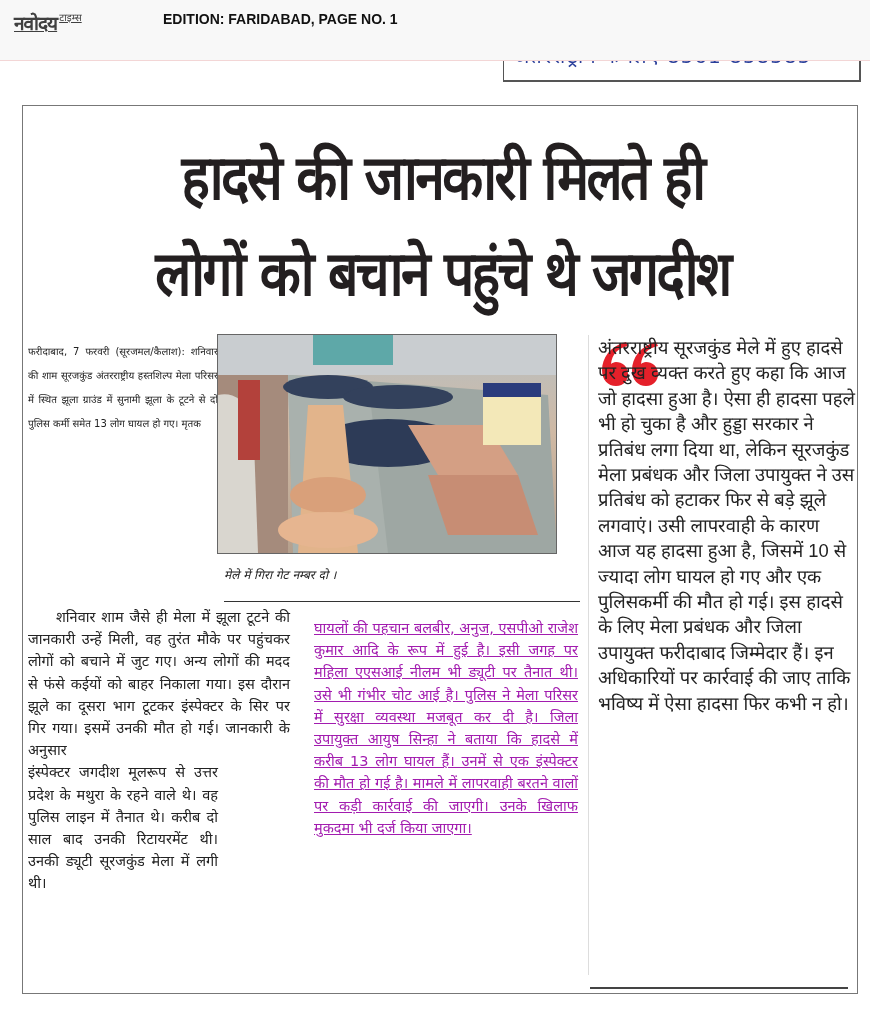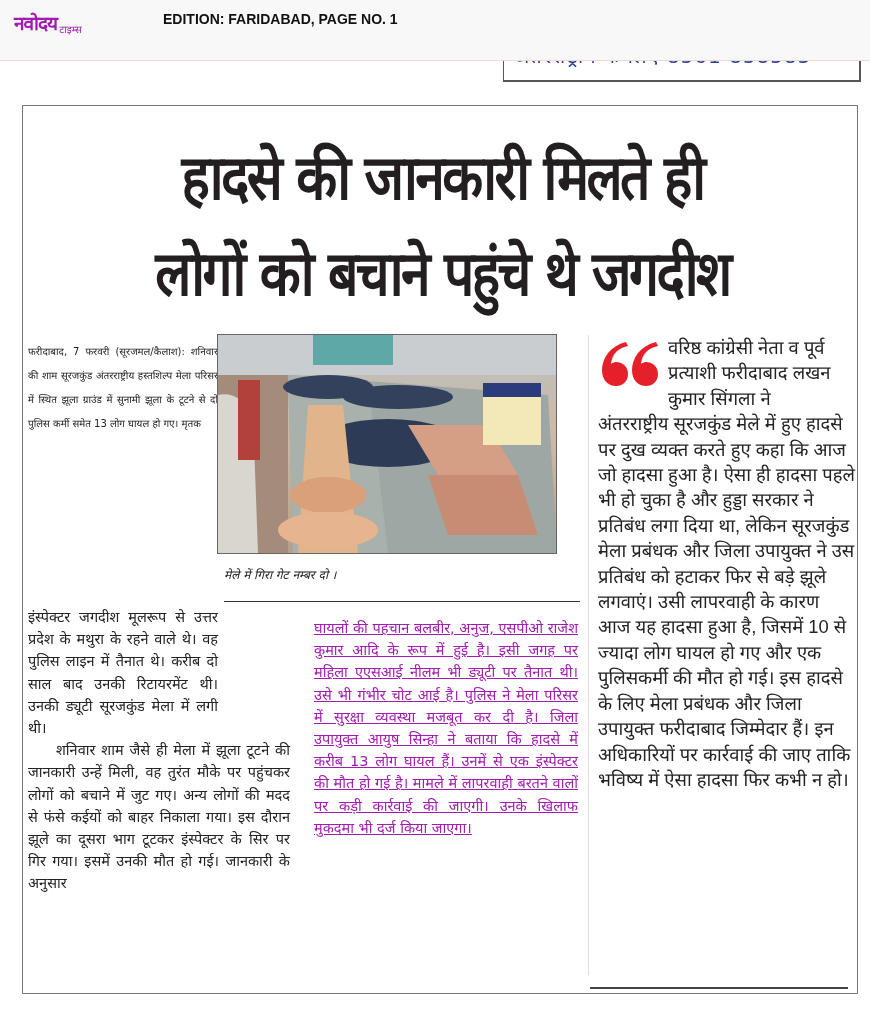--- a/index.html
+++ b/index.html
@@ -1,18 +1,18 @@
 <!DOCTYPE html>
 <html><head>
 <meta charset="utf-8">
 <style>
   html, body { margin:0; padding:0; }
   body { width:870px; height:1020px; background:#ffffff; position:relative; overflow:hidden; font-family:"DejaVu Sans", sans-serif; color:#1a1a1a; }
   .topbar { position:absolute; left:0; top:0; width:870px; height:60px; background:#f8f8f8; border-bottom:1px solid #f3d6d6; z-index:3; }
-  .logo { position:absolute; left:14px; top:10px; display:flex; align-items:flex-end; color:#a21caf; }
+  .logo { position:absolute; left:14px; top:10px; display:flex; align-items:flex-start; color:#404040;text-decoration:underline; }
   .logo-main { font-size:19px; font-weight:bold; letter-spacing:-1px; }
   .logo-sub { font-size:10px; margin-left:2px; }
   .meta { position:absolute; left:163px; top:10px; font-family:"Liberation Sans", sans-serif; font-size:14px; font-weight:bold; color:#111; line-height:19px; }
   .adstrip { position:absolute; left:503px; top:40px; width:355px; height:40px; border:1px solid #555; border-top:none; border-right:2px solid #555; border-bottom:2px solid #555; background:#fff; z-index:2; overflow:hidden; }
   .adstrip span { position:absolute; left:10px; top:2px; font-size:20px; color:#2a3e9a; white-space:nowrap; letter-spacing:1px; }
   .frame { position:absolute; left:22px; top:105px; width:836px; height:889px; border:1px solid #777; box-sizing:border-box; }
   .headline { position:absolute; left:30px; top:130px; width:825px; text-align:center; font-family:"DejaVu Sans", sans-serif; font-weight:bold; font-size:62px; line-height:96px; color:#231f20; letter-spacing:-3px; transform:scaleX(0.86); transform-origin:center top; }
   .col1 { position:absolute; left:28px; top:340px; width:190px; font-size:10px; line-height:24px; text-align:justify; color:#222; }
   .col1b { position:absolute; left:28px; top:606px; width:262px; font-size:14.5px; line-height:22.2px; text-align:justify; color:#222; }
   .col2 { position:absolute; left:314px; top:617px; width:264px; font-size:14.5px; line-height:22.2px; text-align:justify; color:#a21caf;text-decoration:underline; }
@@ -70,32 +70,31 @@
     <rect x="265" y="48" width="58" height="62" fill="#f3e8b8"></rect>
     <rect x="265" y="48" width="58" height="14" fill="#2b3c7c"></rect>
     <rect x="20" y="45" width="22" height="80" fill="#b3413b"></rect>
   </svg>
 </div>
 <div class="caption">मेले में गिरा गेट नम्बर दो ।</div>
 
 <div class="rule"></div>
 
 <div class="col1b">
+  <div style="text-indent:28px;width:262px;">शनिवार शाम जैसे ही मेला में झूला टूटने की जानकारी उन्हें मिली, वह तुरंत मौके पर पहुंचकर लोगों को बचाने में जुट गए। अन्य लोगों की मदद से फंसे कईयों को बाहर निकाला गया। इस दौरान झूले का दूसरा भाग टूटकर इंस्पेक्टर के सिर पर गिर गया। इसमें उनकी मौत हो गई। जानकारी के अनुसार</div>
   <div style="width:190px;">इंस्पेक्टर जगदीश मूलरूप से उत्तर प्रदेश के मथुरा के रहने वाले थे। वह पुलिस लाइन में तैनात थे। करीब दो साल बाद उनकी रिटायरमेंट थी। उनकी ड्यूटी सूरजकुंड मेला में लगी थी।</div>
-  <div style="text-indent:28px;width:262px;">शनिवार शाम जैसे ही मेला में झूला टूटने की जानकारी उन्हें मिली, वह तुरंत मौके पर पहुंचकर लोगों को बचाने में जुट गए। अन्य लोगों की मदद से फंसे कईयों को बाहर निकाला गया। इस दौरान झूले का दूसरा भाग टूटकर इंस्पेक्टर के सिर पर गिर गया। इसमें उनकी मौत हो गई। जानकारी के अनुसार</div>
 </div>
 
 <div class="col2">घायलों की पहचान बलबीर, अनुज, एसपीओ राजेश कुमार आदि के रूप में हुई है। इसी जगह पर महिला एएसआई नीलम भी ड्यूटी पर तैनात थी। उसे भी गंभीर चोट आई है। पुलिस ने मेला परिसर में सुरक्षा व्यवस्था मजबूत कर दी है। जिला उपायुक्त आयुष सिन्हा ने बताया कि हादसे में करीब 13 लोग घायल हैं। उनमें से एक इंस्पेक्टर की मौत हो गई है। मामले में लापरवाही बरतने वालों पर कड़ी कार्रवाई की जाएगी। उनके खिलाफ मुकदमा भी दर्ज किया जाएगा।</div>
 
 <div class="vrule"></div>
 
 <div class="quote-mark">
   <svg width="62" height="50" viewBox="0 0 62 50">
     <path d="M26 4 C10 8 2 20 2 32 C2 42 8 48 16 48 C24 48 28 42 28 36 C28 28 22 24 16 24 C14 24 12 25 11 26 C12 16 18 10 28 8 Z" fill="#e5202a"></path>
     <path d="M56 4 C40 8 32 20 32 32 C32 42 38 48 46 48 C54 48 58 42 58 36 C58 28 52 24 46 24 C44 24 42 25 41 26 C42 16 48 10 58 8 Z" fill="#e5202a"></path>
   </svg>
 </div>
 
 <div class="quote-col">
-  <span class="indent">वरिष्ठ कांग्रेसी नेता व पूर्व प्रत्याशी फरीदाबाद लखन कुमार सिंगला ने</span>
   <span>अंतरराष्ट्रीय सूरजकुंड मेले में हुए हादसे पर दुख व्यक्त करते हुए कहा कि आज जो हादसा हुआ है। ऐसा ही हादसा पहले भी हो चुका है और हुड्डा सरकार ने प्रतिबंध लगा दिया था, लेकिन सूरजकुंड मेला प्रबंधक और जिला उपायुक्त ने उस प्रतिबंध को हटाकर फिर से बड़े झूले लगवाएं। उसी लापरवाही के कारण आज यह हादसा हुआ है, जिसमें 10 से ज्यादा लोग घायल हो गए और एक पुलिसकर्मी की मौत हो गई। इस हादसे के लिए मेला प्रबंधक और जिला उपायुक्त फरीदाबाद जिम्मेदार हैं। इन अधिकारियों पर कार्रवाई की जाए ताकि भविष्य में ऐसा हादसा फिर कभी न हो।</span>
 </div>
 <div class="quote-rule"></div>
 
 </body></html>

